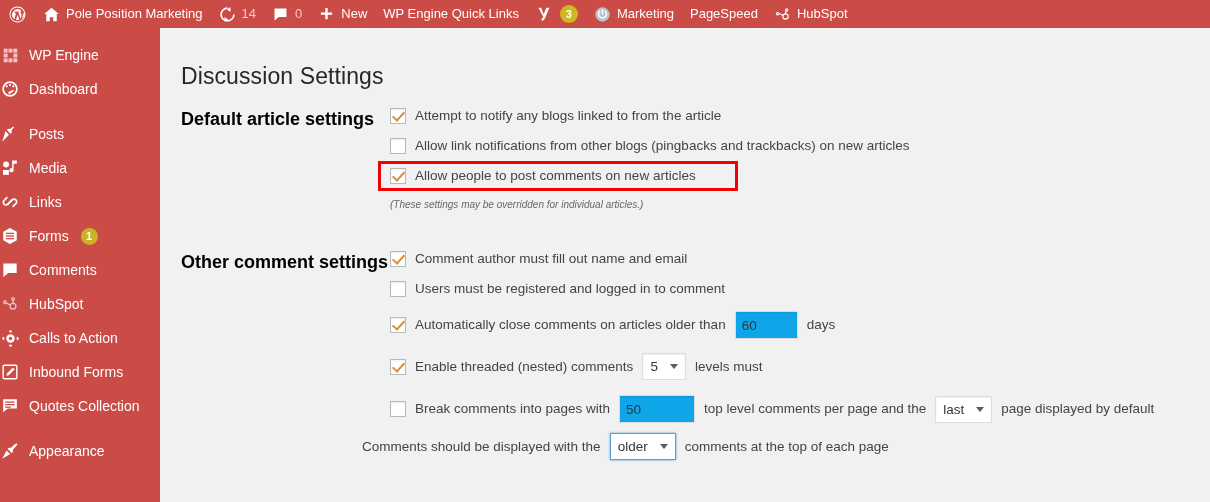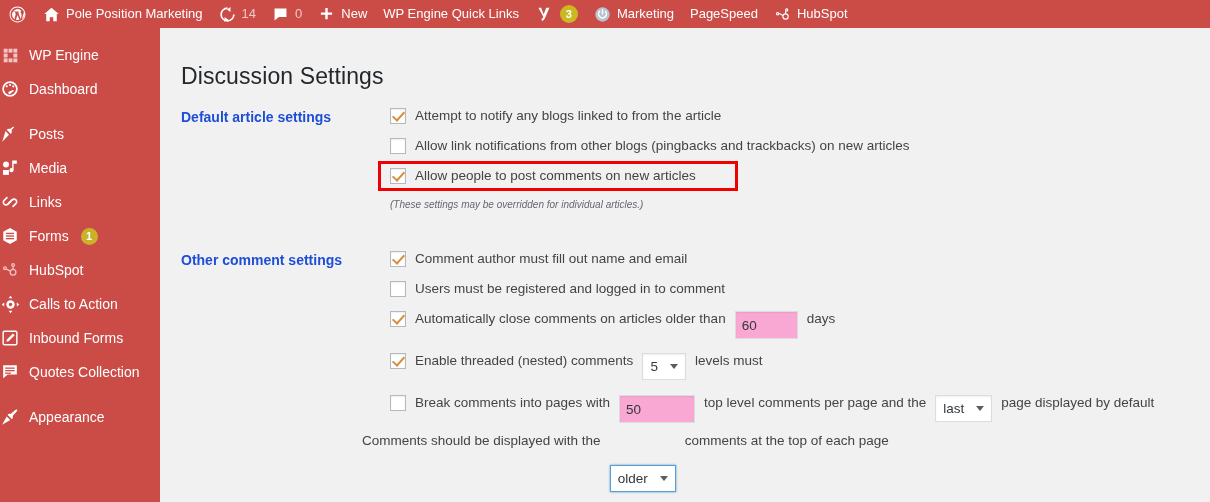--- a/index.html
+++ b/index.html
@@ -79,25 +79,25 @@
     background: #f1f1f1;
     color: #444;
   }
   #page-title {
     position: absolute; left: 21px; top: 20px;
     font-size: 23px; font-weight: 400; color: #23282d;
     letter-spacing: 0.1px;
   }
   .section-label {
     position: absolute; left: 21px;
-    font-size: 14px; font-weight: bold; color: #1d4ed8;
+    font-size: 18px; font-weight: bold; color: #000000;
   }
   .row {
     position: absolute; left: 230px;
-    display: flex; 
+    display: flex; align-items: center;
     font-size: 13.5px; color: #444;
     white-space: nowrap;
   }
   .cb {
     width: 16px; height: 16px;
     border: 1px solid #b4b9be;
     background: #fff;
     margin-right: 9px;
     position: relative;
     flex: 0 0 16px;
@@ -111,21 +111,21 @@
     width: 5px; height: 10px;
     border: solid #d98c3e;
     border-width: 0 2px 2px 0;
     transform: rotate(42deg);
   }
   .rowtext { line-height: 16px; }
 
   .numinput {
     width: 63px; height: 28px;
     border: 1px solid #ddd;
-    background: #f9a8d4;
+    background: #0ea5e9;
     color: #32373c;
     font-family: "Liberation Sans", sans-serif;
     font-size: 13.5px;
     padding: 0 6px;
     margin: 0 9px;
     box-shadow: inset 0 1px 2px rgba(0,0,0,.07);
   }
   .numinput.wide { width: 76px; }
 
   .sel {
@@ -137,21 +137,20 @@
     display: inline-flex; align-items: center;
     padding: 0 7px;
     margin: 0 9px;
     gap: 12px;
     cursor: pointer;
     box-shadow: inset 0 1px 2px rgba(0,0,0,.07);
   }
   .sel.focused {
     border: 1px solid #5b9dd9;
     box-shadow: 0 0 2px rgba(30,140,190,.8);
-    margin-top: 32px;
   }
   .caret {
     width: 0; height: 0;
     border-left: 4px solid transparent;
     border-right: 4px solid transparent;
     border-top: 5px solid #555d66;
   }
 
   .note {
     position: absolute; left: 230px;
@@ -328,20 +327,28 @@
         <rect x="5.4" y="6.4" width="9.2" height="1.5" fill="#cb4b47"></rect>
         <rect x="5.4" y="9.3" width="9.2" height="1.5" fill="#cb4b47"></rect>
         <rect x="5.4" y="12.2" width="9.2" height="1.5" fill="#cb4b47"></rect>
       </svg>
     </span>
     <span class="menu-label">Forms</span>
     <span class="menu-badge">1</span>
   </div>
 
 
+  <div class="menu-item">
+    <span class="mi-ico">
+      <svg width="18" height="18" viewBox="0 0 20 20" fill="#ffffff">
+        <path d="M2.6 2.8h14.8v10.6H8.2l-5.6 4.4V2.8z"></path>
+      </svg>
+    </span>
+    <span class="menu-label">Comments</span>
+  </div>
 
   <div class="menu-item">
     <span class="mi-ico">
       <svg width="18" height="18" viewBox="0 0 20 20" fill="none" stroke="#f0c5c3" stroke-width="1.4">
         <circle cx="13.4" cy="12.6" r="3.2"></circle>
         <path d="M13.4 9.4V6.2"></path>
         <circle cx="13.4" cy="4.4" r="1.5"></circle>
         <path d="M10.5 11.4 5.8 8.8"></path>
         <circle cx="4.4" cy="8.1" r="1.5"></circle>
       </svg>

